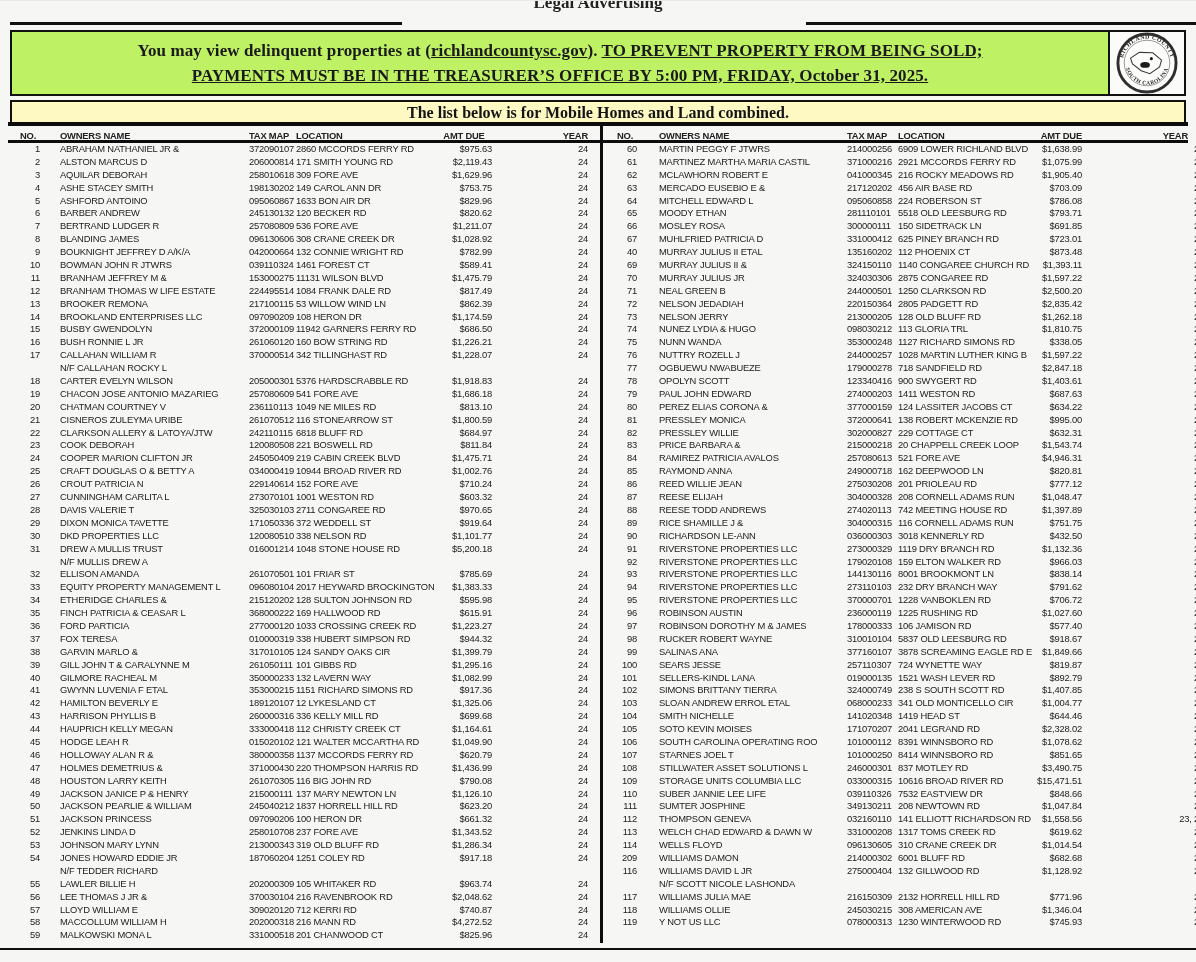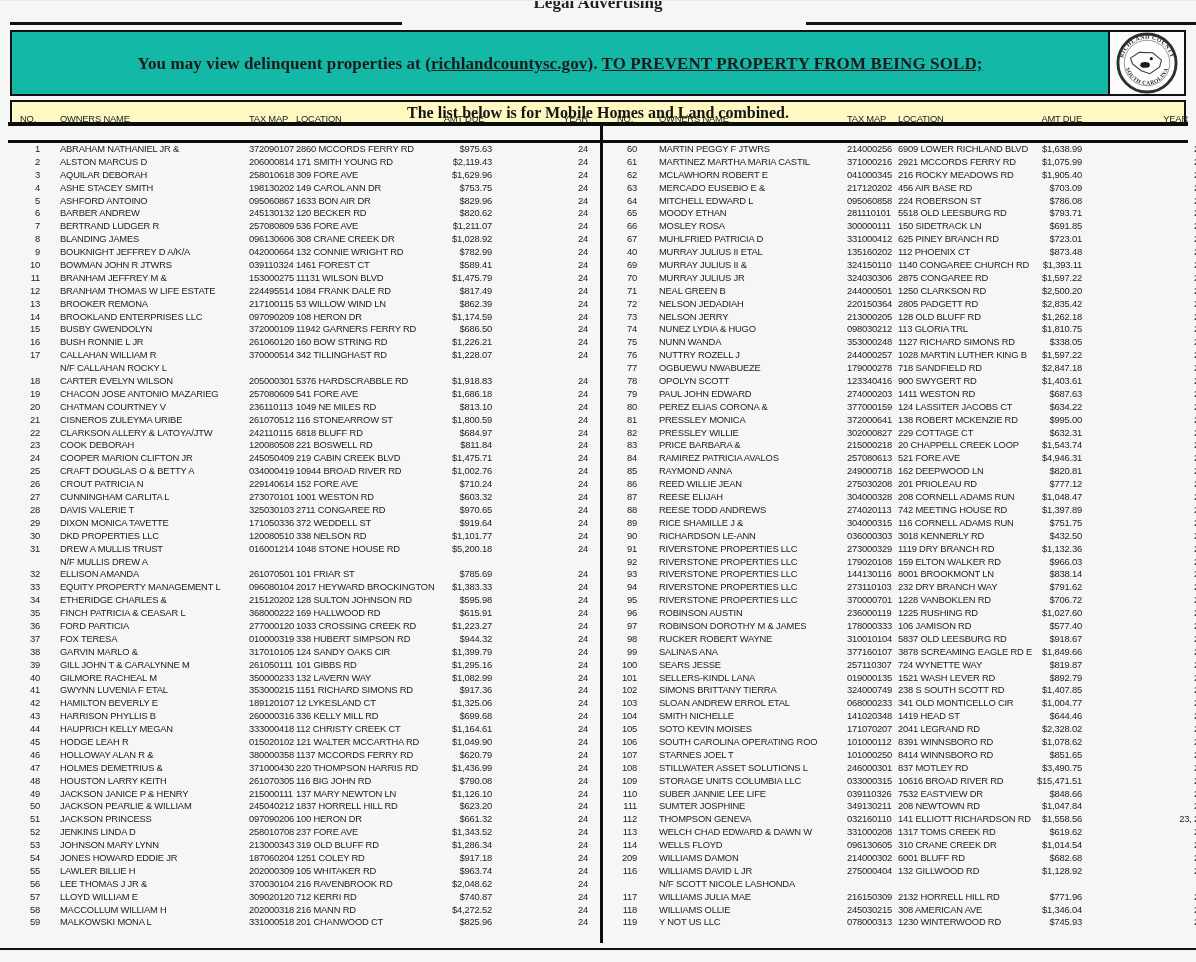--- a/index.html
+++ b/index.html
@@ -11,21 +11,21 @@
   .top-title{
     position:absolute;top:-8px;left:0;width:100%;text-align:center;
     font-family:"Liberation Serif","DejaVu Serif",serif;font-size:17px;font-weight:600;color:#222;
   }
   .rule{position:absolute;top:21px;height:3px;background:#111;}
   .rule-left{left:10px;width:392px;}
   .rule-right{left:806px;width:390px;}
 
   .notice-box{
     position:absolute;left:10px;top:29px;width:1176px;height:66px;
-    border:2.5px solid #111;background:#14b8a6;display:flex;box-sizing:border-box;
+    border:2.5px solid #111;background:#bef264;display:flex;box-sizing:border-box;
   }
   .notice-text{
     flex:1;display:flex;flex-direction:column;justify-content:center;text-align:center;
     font-family:"Liberation Serif","DejaVu Serif",serif;font-weight:bold;
     font-size:17px;line-height:25px;color:#1a1a1a;letter-spacing:.1px;padding:0 8px;
   }
   .notice-link{color:#1a1a1a;text-decoration:underline;cursor:pointer;}
   .u{text-decoration:underline;}
   .logo-cell{
     width:76px;border-left:2.5px solid #111;background:#fbfbfa;
@@ -35,22 +35,22 @@
     position:absolute;left:10px;top:99px;width:1176px;height:22px;box-sizing:border-box;
     border:2px solid #111;border-bottom:none;background:#fef9c3;
     text-align:center;font-family:"Liberation Serif","DejaVu Serif",serif;
     font-weight:bold;font-size:16px;line-height:21px;color:#141414;
   }
   .thick-bar{position:absolute;left:8px;top:121px;width:1180px;height:4px;background:#0d0d0d;}
   .header-underline{position:absolute;left:8px;top:139px;width:1180px;height:2.5px;background:#0d0d0d;}
   .center-divider{position:absolute;left:600px;top:125px;width:3px;height:817px;background:#0d0d0d;}
   .bottom-line{position:absolute;left:0;top:947px;width:1196px;height:2px;background:#111;}
 
-  .thead{position:absolute;top:112px;height:12px;display:flex;
-    font-size:10px;font-weight:normal;letter-spacing:-0.1px;color:#111;}
+  .thead{position:absolute;top:129px;height:12px;display:flex;
+    font-size:10px;font-weight:bold;letter-spacing:-0.1px;color:#111;}
   .thead-left{left:0;width:600px;}
   .thead-right{left:603px;width:593px;}
   .tbody{position:absolute;top:142px;}
   #left-rows{left:0;width:600px;}
   #right-rows{left:603px;width:609px;}
   .trow{display:flex;height:12.9px;align-items:center;}
   .cell{font-size:9.4px;letter-spacing:-0.2px;white-space:nowrap;color:#212121;line-height:12.9px;}
 
   
   .thead-left .c-no,#left-rows .c-no{width:40px;text-align:right;box-sizing:border-box;}
@@ -78,20 +78,21 @@
 
 <div class="page">
 
   <div class="top-title">Legal Advertising</div>
   <div class="rule rule-left"></div>
   <div class="rule rule-right"></div>
 
   <div class="notice-box">
     <div class="notice-text">
       <div><span>You may view delinquent properties at (</span><span class="notice-link">richlandcountysc.gov</span><span>). </span><span class="u">TO PREVENT PROPERTY FROM BEING SOLD;</span></div>
+      <div><span class="u">PAYMENTS MUST BE IN THE TREASURER’S OFFICE BY 5:00 PM, FRIDAY, October 31, 2025.</span></div>
     </div>
     <div class="logo-cell">
       <svg class="seal-svg" width="62" height="62" viewBox="0 0 64 64">
         <circle cx="32" cy="32" r="30" fill="#fdfdfc" stroke="#2e2e2e" stroke-width="3"></circle>
         <circle cx="32" cy="32" r="23.5" fill="none" stroke="#6a6a6a" stroke-width="0.7"></circle>
         <path id="sealTopArc" d="M 7,32 A 25,25 0 0 1 57,32" fill="none"></path>
         <path id="sealBotArc" d="M 9.5,32 A 22.5,22.5 0 0 0 54.5,32" fill="none"></path>
         <text font-size="6.2" letter-spacing="0.4"><textPath href="#sealTopArc" startOffset="50%" text-anchor="middle">RICHLAND COUNTY</textPath></text>
         <text font-size="5.8" letter-spacing="0.4"><textPath href="#sealBotArc" startOffset="50%" text-anchor="middle">SOUTH CAROLINA</textPath></text>
         <path d="M 15,27 L 24,21 L 38,21.5 L 47,29 L 45,36 L 35,43 L 26,40 L 17,33 Z" fill="none" stroke="#3a3a3a" stroke-width="1.1"></path>
@@ -565,20 +566,28 @@
       </div>
       <div class="trow">
         <div class="cell c-no">54</div>
         <div class="cell c-name">JONES HOWARD EDDIE JR</div>
         <div class="cell c-tax">187060204</div>
         <div class="cell c-loc">1251 COLEY RD</div>
         <div class="cell c-amt">$917.18</div>
         <div class="cell c-year">24</div>
       </div>
       <div class="trow">
+        <div class="cell c-no"></div>
+        <div class="cell c-name">N/F TEDDER RICHARD</div>
+        <div class="cell c-tax"></div>
+        <div class="cell c-loc"></div>
+        <div class="cell c-amt"></div>
+        <div class="cell c-year"></div>
+      </div>
+      <div class="trow">
         <div class="cell c-no">55</div>
         <div class="cell c-name">LAWLER BILLIE H</div>
         <div class="cell c-tax">202000309</div>
         <div class="cell c-loc">105 WHITAKER RD</div>
         <div class="cell c-amt">$963.74</div>
         <div class="cell c-year">24</div>
       </div>
       <div class="trow">
         <div class="cell c-no">56</div>
         <div class="cell c-name">LEE THOMAS J JR &amp;</div>

